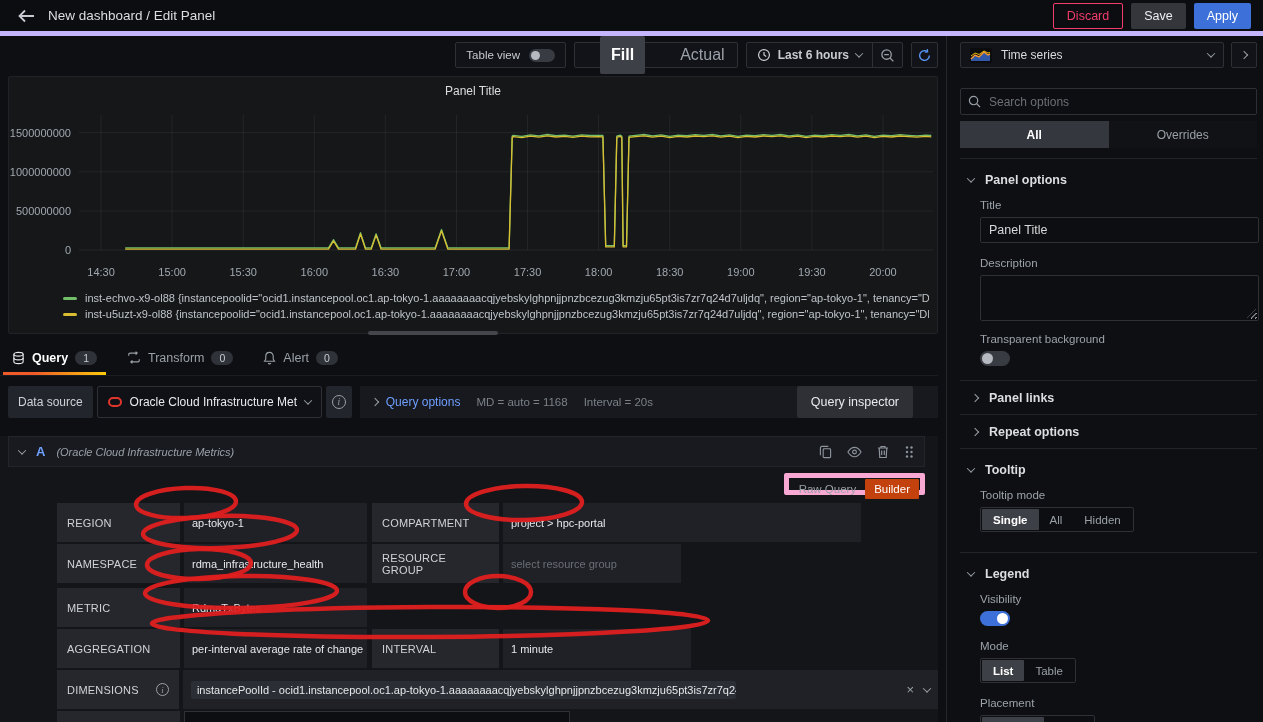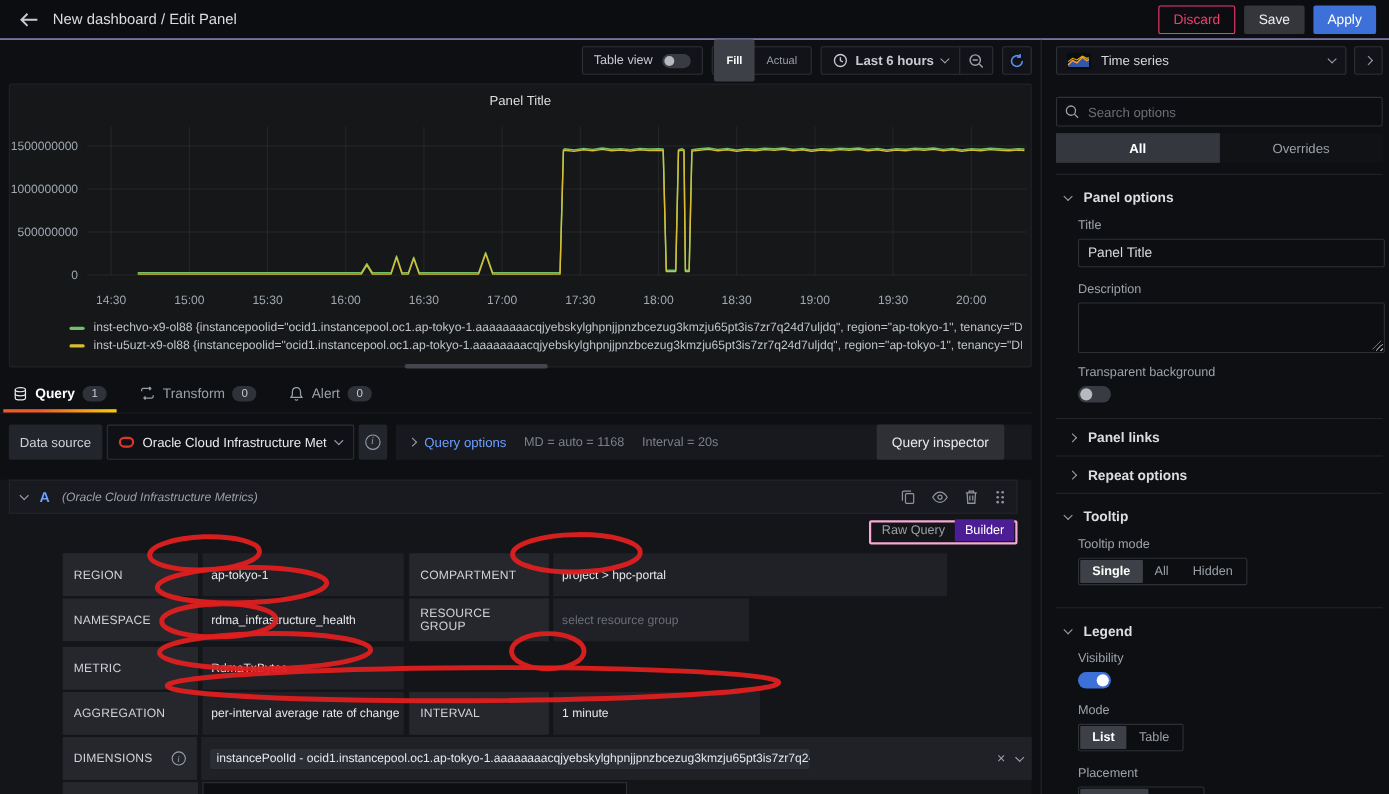--- a/index.html
+++ b/index.html
@@ -5,40 +5,40 @@
   * { box-sizing: border-box; }
   html,body { margin:0; padding:0; }
   body {
     width:1263px; height:722px; overflow:hidden; position:relative;
     background:#0d0f13; color:#d8d9da;
     font-family:"Liberation Sans", sans-serif; font-size:12px;
   }
   svg.ico { display:block; }
 
   
-  .topbar { height:36px; display:flex; align-items:center; padding:0 12px; background:#0b0d10; border-bottom:1px solid #c4b5fd; }
+  .topbar { height:36px; display:flex; align-items:center; padding:0 12px; background:#0b0d10; border-bottom:5px solid #c4b5fd; }
   .back-btn { width:28px; height:28px; display:flex; align-items:center; justify-content:center; cursor:pointer; }
   .tb-title { margin-left:8px; font-size:13.5px; color:#dcdde0; }
   .tb-actions { margin-left:auto; display:flex; gap:8px; }
   .btn { height:26px; padding:0 13px; border-radius:2px; font-size:12.5px; display:flex; align-items:center; cursor:pointer; }
   .btn-discard { background:transparent; border:1px solid #f23d6d; color:#f23d6d; }
   .btn-save { background:#34363c; color:#eceef1; }
   .btn-apply { background:#3d71d9; color:#ffffff; }
 
   
   .workspace { display:flex; height:686px; }
   .main { width:938px; position:relative; }
   .options { width:325px; border-left:1px solid #24262b; margin-left:8px; padding:0 6px 16px 13px; overflow:hidden; }
 
   
   .toolbar-row { height:30px; margin-top:4px; display:flex; justify-content:flex-end; align-items:center; gap:8px; }
   .tbx { border:1px solid #2e3036; border-radius:2px; height:26px; display:flex; align-items:center; background:#111318; color:#c7cbd1; }
   .table-view { padding:0 10px; gap:9px; font-size:11.5px; }
   .seg-wrap { padding:1px; }
-  .seg { padding:0 11px; height:38px; display:flex; align-items:center; color:#9aa0a7; font-size:10px; cursor:pointer; }
+  .seg { padding:0 11px; height:38px; display:flex; align-items:center; color:#9aa0a7; font-size:16px; cursor:pointer;margin-left:24px; }
   .seg.active { background:#3d4046; color:#fff; border-radius:2px; font-weight:700; }
   .time-part { display:flex; align-items:center; gap:7px; padding:0 10px; height:100%; font-size:12px; font-weight:700; color:#c7cbd1; cursor:pointer; }
   .time-zoom { border-left:1px solid #2e3036; width:30px; height:100%; display:flex; align-items:center; justify-content:center; cursor:pointer; }
   .icon-btn { width:27px; justify-content:center; cursor:pointer; }
 
   
   .viz-panel { margin:6px 0 0 8px; width:930px; height:258px; background:#151719; border:1px solid #202227; border-radius:2px; position:relative; }
   .panel-title { text-align:center; font-size:12px; font-weight:500; padding-top:7px; height:24px; color:#dcdde0; }
   .legend-rows { padding-left:54px; margin-top:2px; }
   .legend-row { display:flex; align-items:center; gap:8px; height:16px; font-size:11px; color:#bfc4ca; white-space:nowrap; overflow:hidden; width:866px; }
@@ -65,23 +65,23 @@
   .ds-inspector { margin-left:auto; margin-right:13px; background:#2e3036; height:32px; padding:0 14px; border-radius:2px; font-size:12.5px; color:#e8eaed; display:flex; align-items:center; cursor:pointer; }
 
   
   .query-card { margin-top:18px; background:#131519; padding-bottom:12px; }
   .q-header { margin:0 13px 0 8px; height:31px; background:#181a20; border:1px solid #23252b; display:flex; align-items:center; padding:0 10px; gap:11px; }
   .q-ref { color:#6e9fff; font-size:13px; font-weight:700; }
   .q-ds-hint { font-style:italic; font-size:11px; color:#9aa0a7; }
   .q-actions { margin-left:auto; display:flex; gap:15px; color:#8e949b; align-items:center; }
   .q-actions > span { cursor:pointer; display:flex; }
   .q-toolbar { display:flex; justify-content:flex-end; margin:6px 13px 0 0; }
-  .rawbuilder { border:2px solid #f9a8d4; display:flex; height:22px; align-items:flex-end; border-radius:2px; padding:1px; }
+  .rawbuilder { border:5px solid #f9a8d4; display:flex; height:22px; align-items:flex-start; border-radius:2px; padding:1px; }
   .rb-seg { padding:0 9px; font-size:11.5px; color:#9aa0a7; height:20px; display:flex; align-items:center; cursor:pointer; }
-  .rb-seg.active { background:#4c1d95; color:#fff; border-radius:1px; }
+  .rb-seg.active { background:#c2410c; color:#fff; border-radius:1px; }
   .q-form { margin:8px 0 0 25px; }
   .q-row { display:flex; gap:4px; margin-bottom:2px; height:39px;margin-left:32px; }
   .q-row.gap-top { margin-top:5px; }
   .q-label { background:#25272d; display:flex; align-items:center; padding:0 10px; font-size:11px; font-weight:500; color:#cfd2d6; letter-spacing:.2px; }
   .q-value { background:#1f2127; display:flex; align-items:center; padding:0 8px; font-size:11px; color:#e6e8ea; white-space:nowrap; overflow:hidden; cursor:pointer; }
   .q-value.ph { color:#6b6f76; }
   .c-l1 { width:123px; } .c-v1 { width:183px; } .c-l2 { width:127px; margin-left:1px; }
   .c-comp { width:358px; } .c-rg { width:178px; } .c-int { width:188px; }
   .c-dim { width:763px; }
   .lf-input { width:386px; background:#0c0e12; border:1px solid #2e3036; height:27px; color:#d8d9da; padding:0 8px; font-size:12px; }

